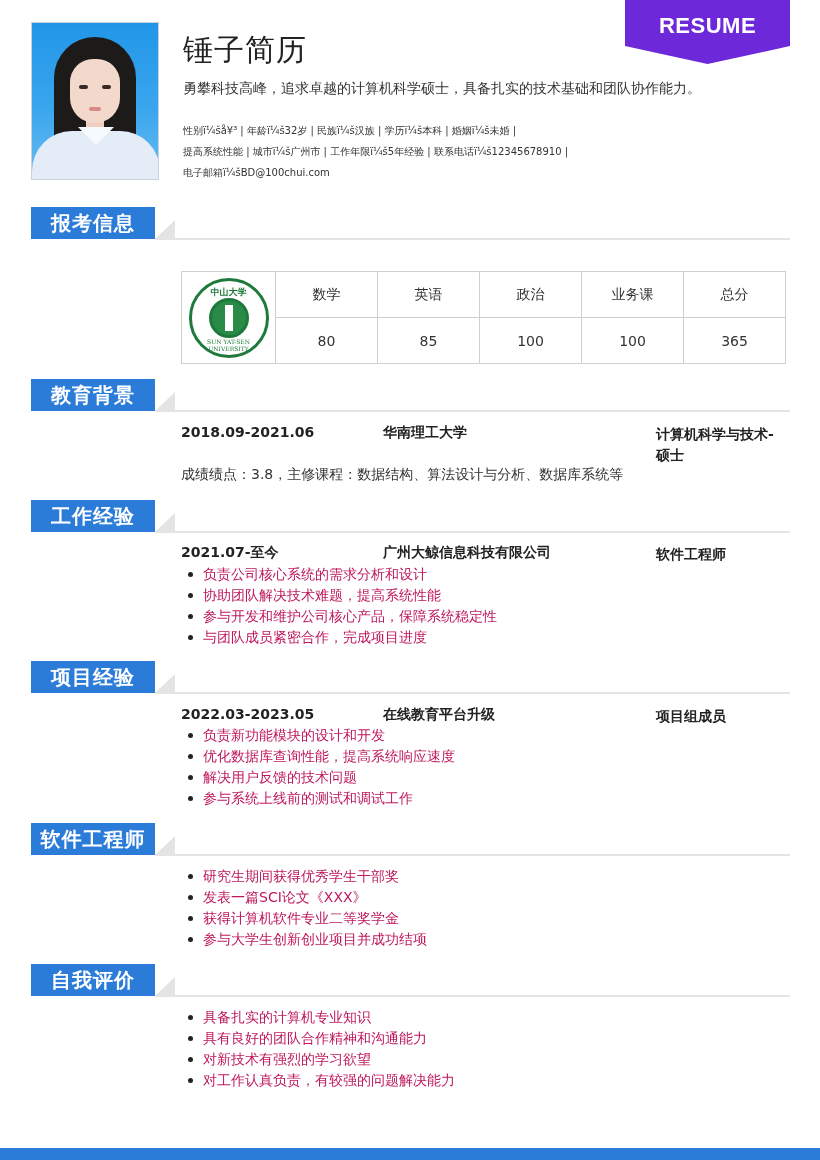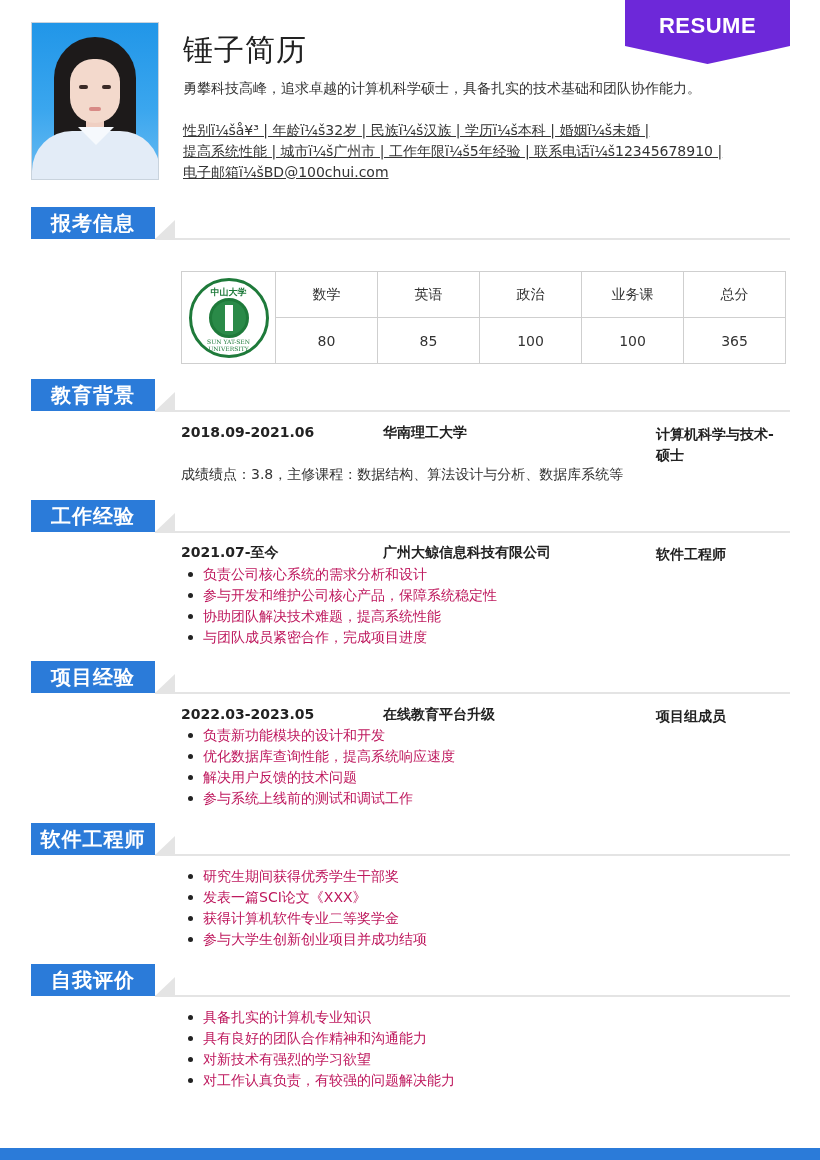--- a/index.html
+++ b/index.html
@@ -12,21 +12,21 @@
   .photo .face { position: absolute; left: 38px; top: 36px; width: 50px; height: 64px; background: #f3d9cc; border-radius: 24px 24px 26px 26px; }
   .photo .eye { position: absolute; top: 62px; width: 9px; height: 4px; background: #3a2a26; border-radius: 3px; }
   .photo .mouth { position: absolute; left: 57px; top: 84px; width: 12px; height: 4px; background: #d88a86; border-radius: 3px; }
   .photo .neck { position: absolute; left: 54px; top: 96px; width: 18px; height: 16px; background: #efcfc2; }
   .photo .shirt { position: absolute; left: 0; top: 108px; width: 128px; height: 60px; background: #e3ecf7; border-radius: 40px 40px 0 0; }
   .photo .collar-l { position: absolute; left: 46px; top: 104px; width: 0; height: 0; border-left: 18px solid transparent; border-top: 18px solid #f6f9fd; }
   .photo .collar-r { position: absolute; left: 64px; top: 104px; width: 0; height: 0; border-right: 18px solid transparent; border-top: 18px solid #f6f9fd; }
 
   .name { position: absolute; left: 183px; top: 30px; font-size: 30px; color: #222; letter-spacing: 1px; }
   .motto { position: absolute; left: 183px; top: 80px; font-size: 14px; color: #333; }
-  .info { position: absolute; left: 183px; top: 120px; font-size: 14px; color: #333; line-height: 21px; width: 560px; text-decoration: underline; }
+  .info { position: absolute; left: 183px; top: 120px; font-size: 10px; color: #333; line-height: 21px; width: 560px; }
 
   .resume-badge { position: absolute; left: 625px; top: 0; width: 165px; height: 64px; background: #6d28d9;
     clip-path: polygon(0 0, 100% 0, 100% 72%, 50% 100%, 0 72%); }
   .resume-badge span { display: block; text-align: center; padding-top: 13px; font-family: "Liberation Sans", sans-serif;
     font-weight: bold; font-size: 22px; color: #fff; letter-spacing: 0.5px; }
 
   .section-head { position: absolute; left: 31px; width: 759px; height: 34px; }
   .section-head .label { position: absolute; left: 0; top: 0; width: 124px; height: 32px; background: #2b7bd9; color: #fff;
     font-size: 20px; font-weight: bold; text-align: center; line-height: 32px; letter-spacing: 1px; }
   .section-head .slant { position: absolute; left: 124px; top: 13px; width: 0; height: 0;
@@ -131,22 +131,22 @@
   <div class="slant"></div>
   <div class="rule"></div>
 </div>
 <div class="row-head" style="top:544px; left:0; width:820px;">
   <span class="col-date">2021.07-至今</span>
   <span class="col-org">广州大鲸信息科技有限公司</span>
   <span class="col-role">软件工程师</span>
 </div>
 <ul class="bullets" style="top:564px">
   <li>负责公司核心系统的需求分析和设计</li>
+  <li>协助团队解决技术难题，提高系统性能</li>
   <li>参与开发和维护公司核心产品，保障系统稳定性</li>
-  <li>协助团队解决技术难题，提高系统性能</li>
   <li>与团队成员紧密合作，完成项目进度</li>
 </ul>
 
 <div class="section-head" style="top:661px">
   <div class="label">项目经验</div>
   <div class="slant"></div>
   <div class="rule"></div>
 </div>
 <div class="row-head" style="top:706px; left:0; width:820px;">
   <span class="col-date">2022.03-2023.05</span>

